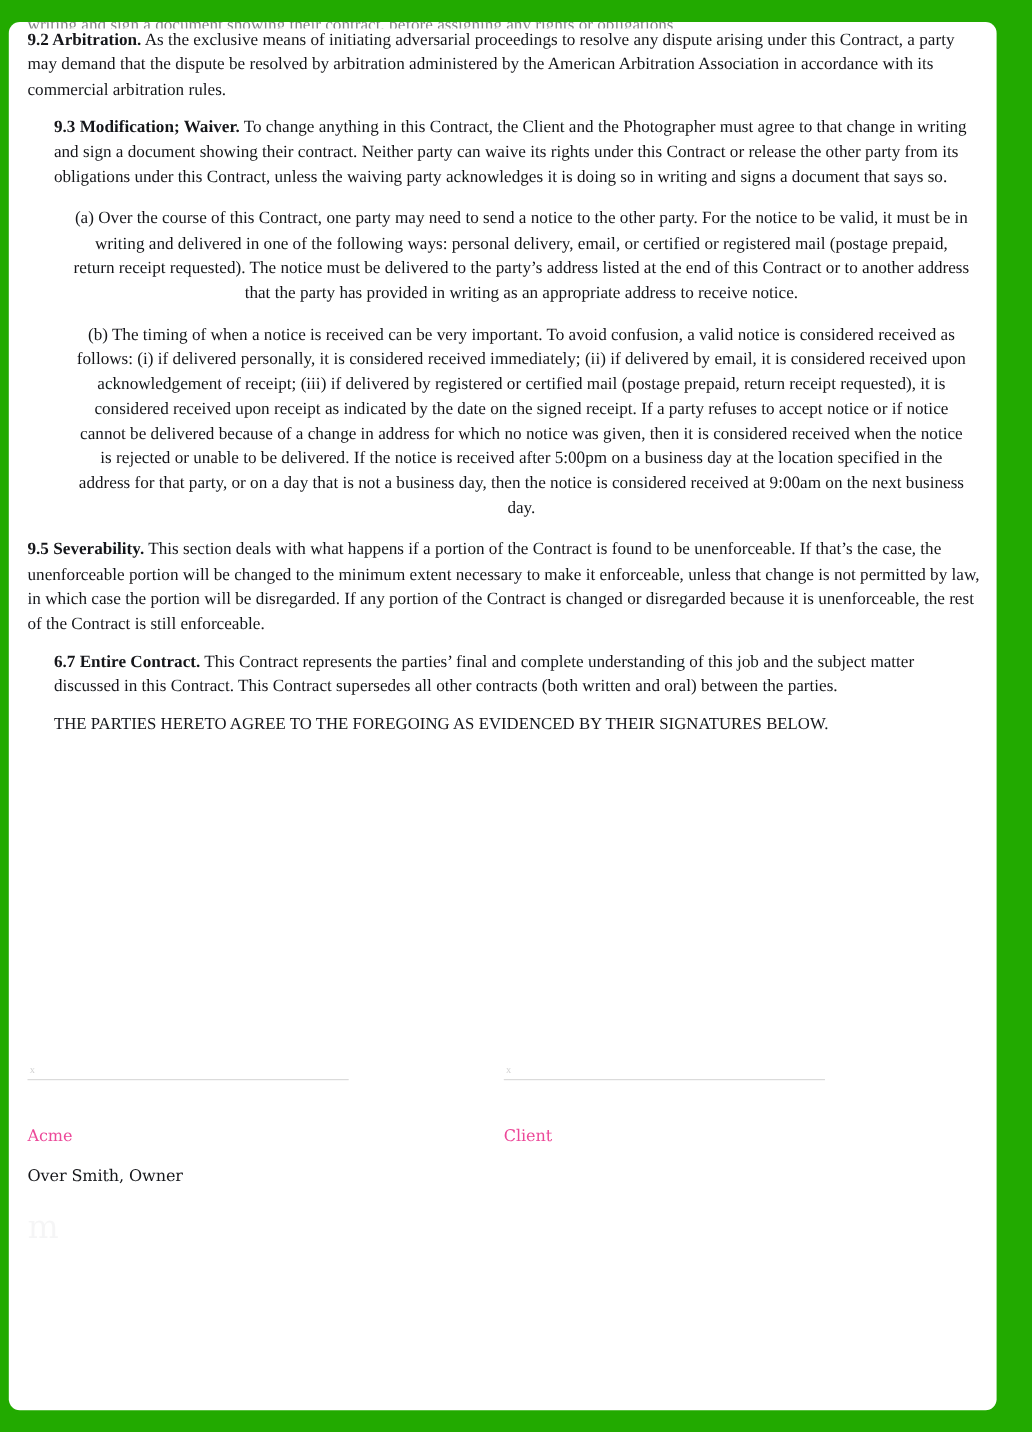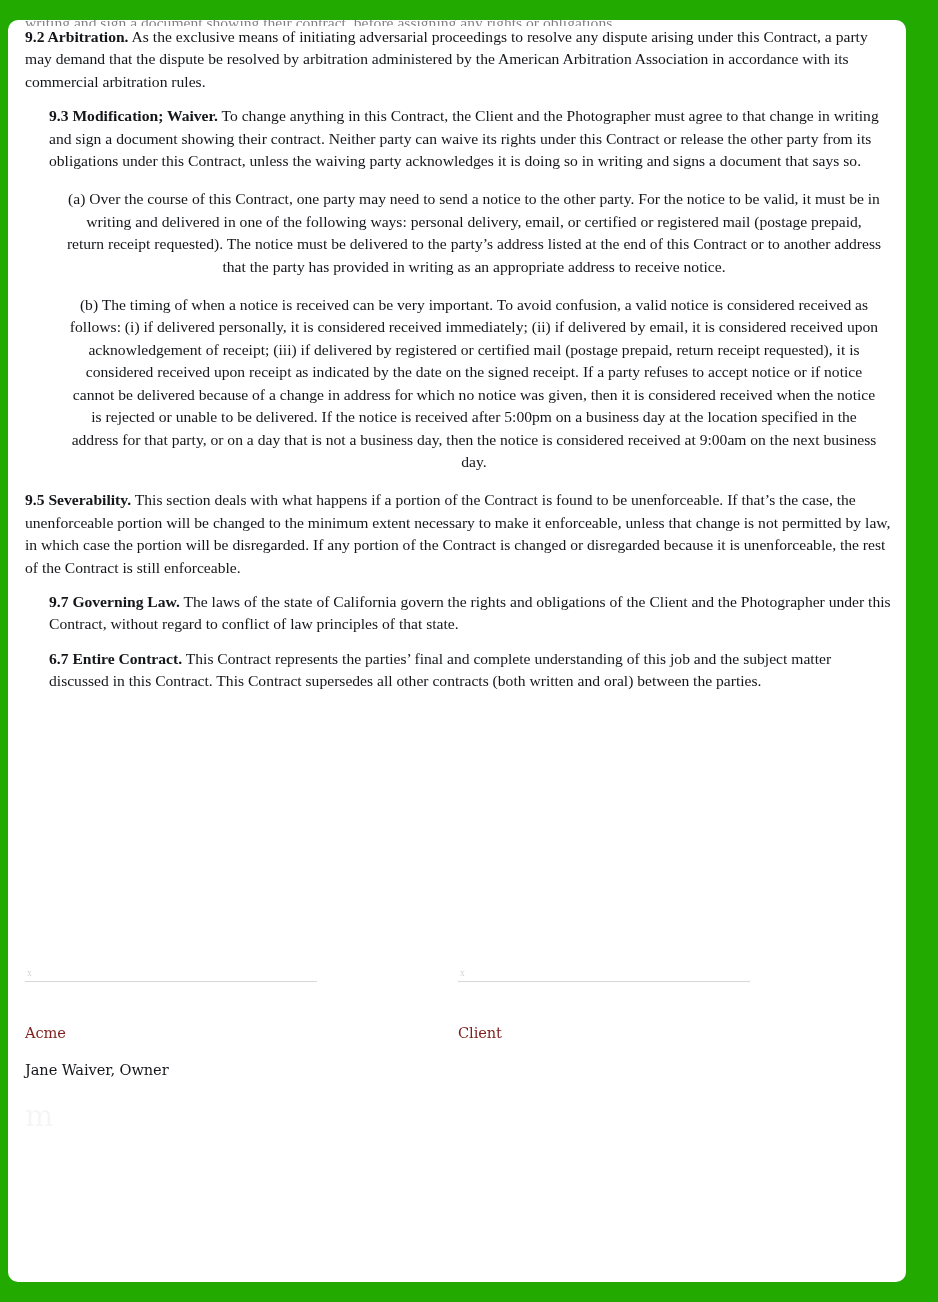--- a/index.html
+++ b/index.html
@@ -129,21 +129,21 @@
   .sig-line {
     width: 292px;
     height: 1px;
     background: #d8d8d8;
     margin-top: 2px;
   }
 
   .sig-name {
     margin-top: 42px;
     font-size: 14.6px;
-    color: #7f1d1d;
+    color: #ec4899;
     font-family: "DejaVu Serif", "Liberation Serif", serif;
     letter-spacing: -0.1px;
   }
 
   .sig-sub {
     margin-top: 20px;
     font-size: 14.6px;
     color: #15161a;
     font-family: "DejaVu Serif", "Liberation Serif", serif;
     letter-spacing: -0.1px;
@@ -186,39 +186,37 @@
       <div class="sub-block">
         <p class="sub-para">(a) Over the course of this Contract, one party may need to send a notice to the other party. For the notice to be valid, it must be in writing and delivered in one of the following ways: personal delivery, email, or certified or registered mail (postage prepaid, return receipt requested). The notice must be delivered to the party’s address listed at the end of this Contract or to another address that the party has provided in writing as an appropriate address to receive notice.</p>
         <p class="sub-para">(b) The timing of when a notice is received can be very important. To avoid confusion, a valid notice is considered received as follows: (i) if delivered personally, it is considered received immediately; (ii) if delivered by email, it is considered received upon acknowledgement of receipt; (iii) if delivered by registered or certified mail (postage prepaid, return receipt requested), it is considered received upon receipt as indicated by the date on the signed receipt. If a party refuses to accept notice or if notice cannot be delivered because of a change in address for which no notice was given, then it is considered received when the notice is rejected or unable to be delivered. If the notice is received after 5:00pm on a business day at the location specified in the address for that party, or on a day that is not a business day, then the notice is considered received at 9:00am on the next business day.</p>
       </div>
 
       <p class="para">
         <span class="sec-title">9.5 Severability.</span><span> This section deals with what happens if a portion of the Contract is found to be unenforceable. If that’s the case, the unenforceable portion will be changed to the minimum extent necessary to make it enforceable, unless that change is not permitted by law, in which case the portion will be disregarded. If any portion of the Contract is changed or disregarded because it is unenforceable, the rest of the Contract is still enforceable.</span>
       </p>
 
 
-      <p class="para">
-        <span class="sec-title">9.7 Governing Law.</span><span> The laws of the state of California govern the rights and obligations of the Client and the Photographer under this Contract, without regard to conflict of law principles of that state.</span>
-      </p>
 
       <p class="para">
         <span class="sec-title">6.7 Entire Contract.</span><span> This Contract represents the parties’ final and complete understanding of this job and the subject matter discussed in this Contract. This Contract supersedes all other contracts (both written and oral) between the parties.</span>
       </p>
 
+      <p class="para agree-line">THE PARTIES HERETO AGREE TO THE FOREGOING AS EVIDENCED BY THEIR SIGNATURES BELOW.</p>
 
     </div>
 
     <div class="sig-area">
       <div class="sig-row">
 
         <div class="sig-col">
           <div class="sig-x">x</div>
           <div class="sig-line"></div>
           <div class="sig-name">Acme</div>
-          <div class="sig-sub">Jane Waiver, Owner</div>
+          <div class="sig-sub">Over Smith, Owner</div>
           <div class="sig-ghost">m</div>
         </div>
 
         <div class="sig-col">
           <div class="sig-x">x</div>
           <div class="sig-line"></div>
           <div class="sig-name">Client</div>
           <div class="sig-sub"></div>
         </div>
 

